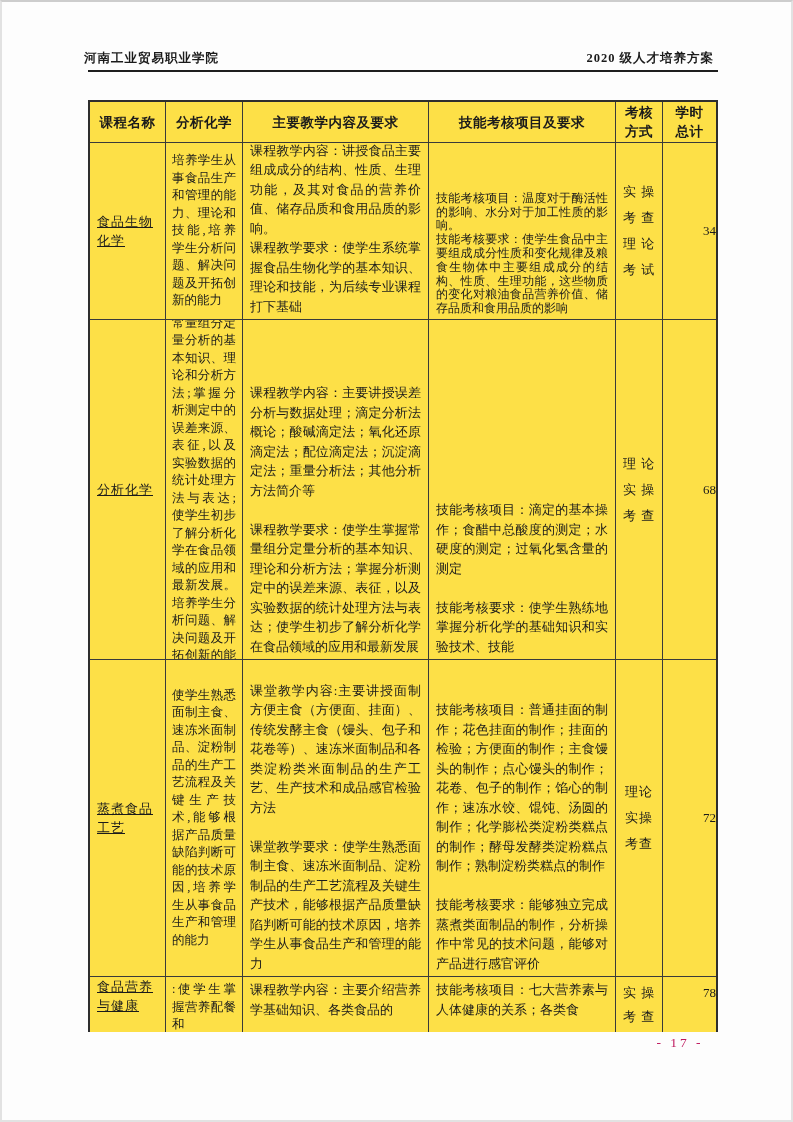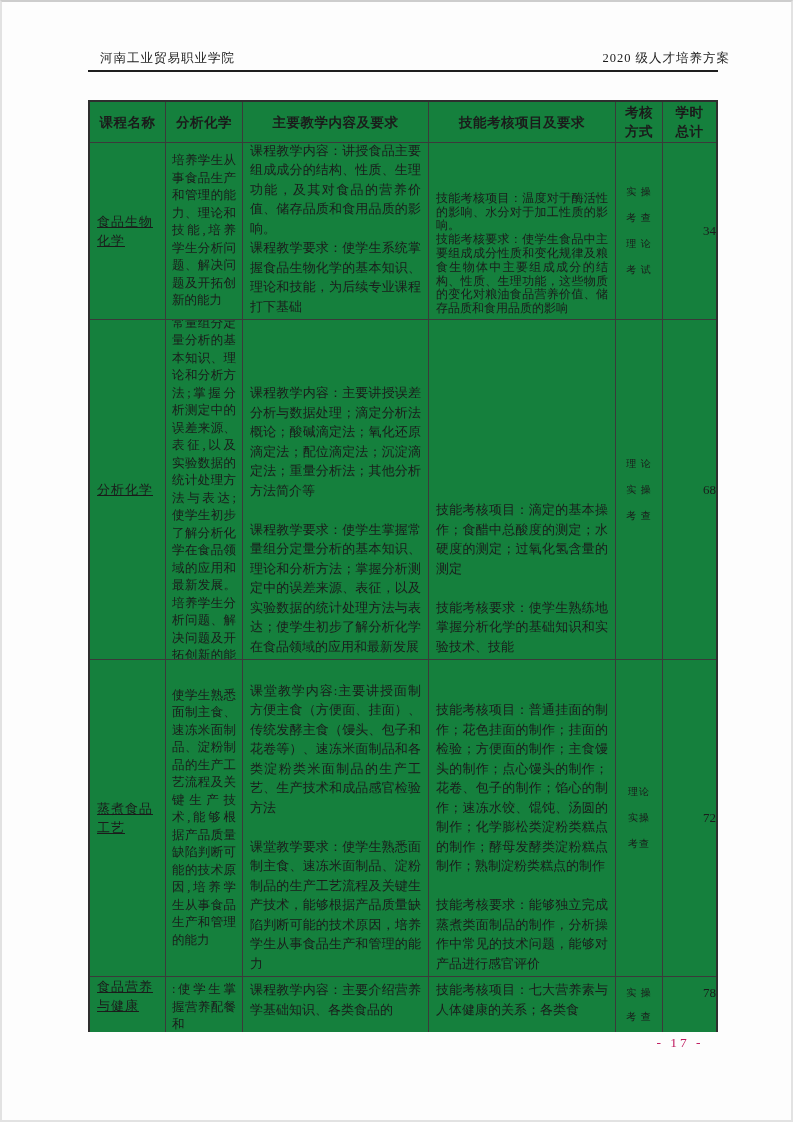--- a/index.html
+++ b/index.html
@@ -12,37 +12,37 @@
     overflow: hidden;
   }
   .scan-edge {
     position: absolute; inset: 0;
     border: 2px solid #e2e2e2;
     border-top-color: #cdcdcd;
     pointer-events: none;
   }
   
   .doc-header {
-    position: absolute; left: 100px; top: 50px; width: 630px;
+    position: absolute; left: 84px; top: 50px; width: 630px;
     display: flex; justify-content: space-between; align-items: flex-end;
-    font-size: 12.5px; letter-spacing: 1px;
+    font-size: 12.5px; letter-spacing: 1px; font-weight: bold;
   }
   .header-rule {
     position: absolute; left: 88px; top: 70px; width: 630px; height: 2px;
     background: #1e1e1e;
   }
   
   .course-table {
     position: absolute; left: 88px; top: 100px; width: 630px; height: 932px;
     border: 2px solid #2e2e2e; border-bottom: none;
     display: grid;
     grid-template-columns: 76px 77px 186px 187px 47px 1fr;
     grid-template-rows: 41px 177px 340px 317px 1fr;
     overflow: hidden;
-    background: #15803d;
+    background: #fde047;
   }
   .cell {
     border-right: 1px solid #3a3a3a;
     border-bottom: 1px solid #3a3a3a;
     display: flex; align-items: center; justify-content: center;
     overflow: hidden;
     font-size: 13px;
   }
   .cell.last-col { border-right: none; }
   .cell.last-row { border-bottom: none; }
@@ -59,21 +59,21 @@
     text-align: justify; text-justify: inter-character; white-space: pre-line;
   }
   .body-cell { padding: 3px 7px; align-items: flex-end; }
   .body-cell .txt {
     font-size: 13px; line-height: 19.5px;
     text-align: justify; text-justify: inter-character; white-space: pre-line;
   }
   .body-cell.tight .txt { font-size: 12px; line-height: 13.8px; }
   .method-cell .txt {
     text-align: center; white-space: pre-line;
-    font-size: 10px; line-height: 26px; letter-spacing: 1px;
+    font-size: 13px; line-height: 26px; letter-spacing: 1px;
   }
   .hours-cell .txt { text-align: right; font-size: 13px; }
   .row4 { align-items: flex-start; }
   .row4.method-cell .txt { line-height: 24px; }
   .row4.hours-cell { padding-top: 8px; }
   .row4.method-cell { padding-top: 4px; }
   
   .page-number {
     position: absolute; left: 638px; top: 1035px; width: 84px;
     text-align: center; font-size: 13.5px; letter-spacing: 3px; color: #be185d;

